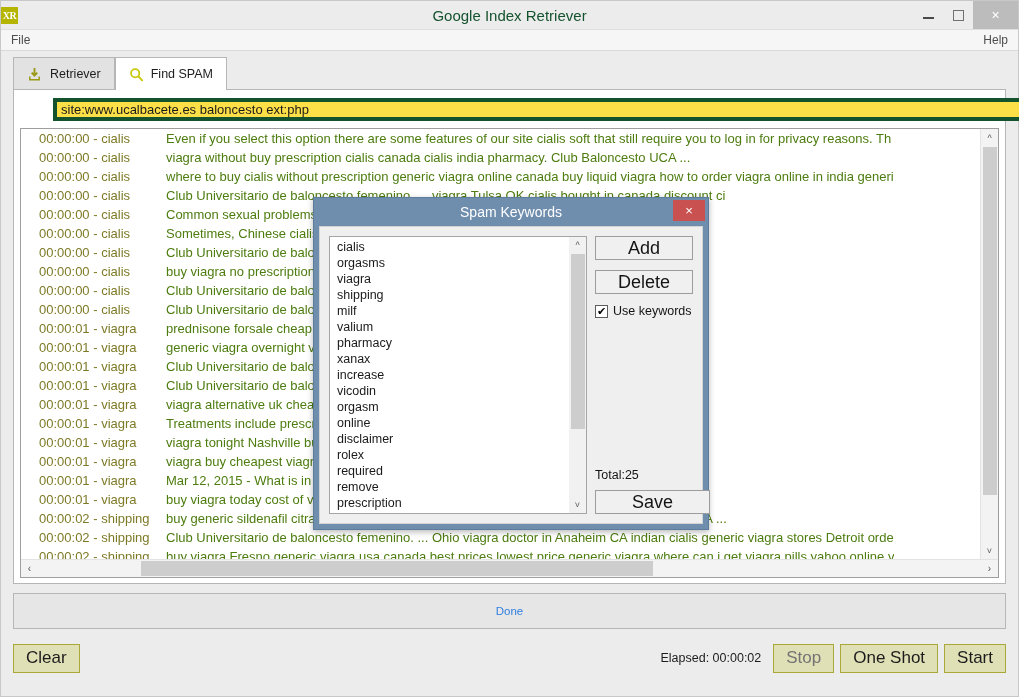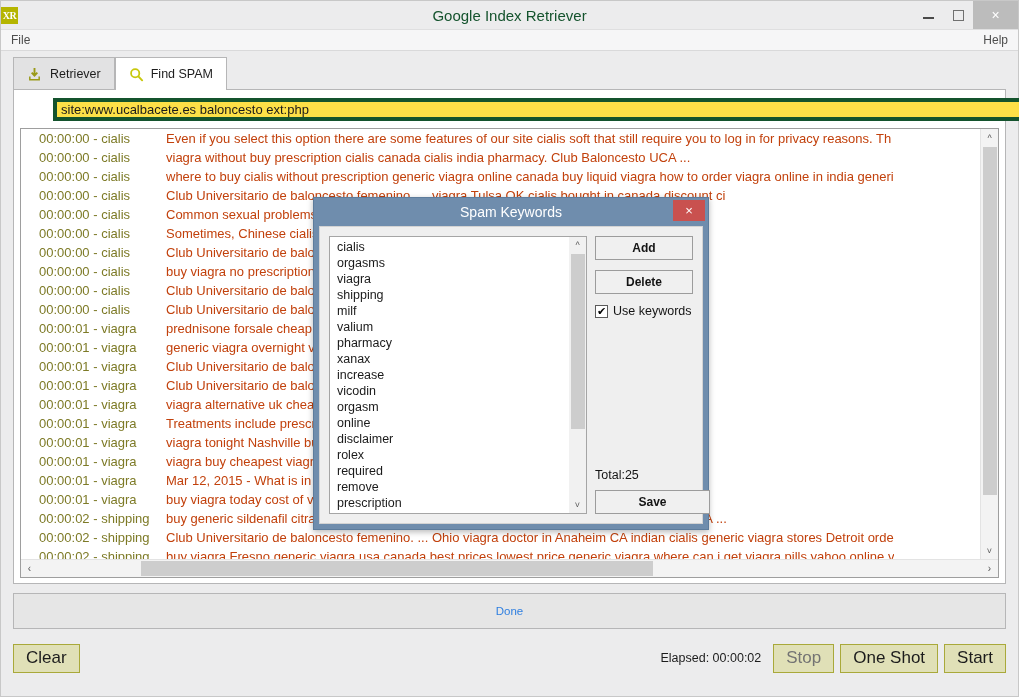--- a/index.html
+++ b/index.html
@@ -142,21 +142,21 @@
     font-size: 13px;
   }
   .res-time {
     width: 145px;
     flex: 0 0 145px;
     padding-left: 18px;
     color: #7d7a26;
     font-size: 13px;
   }
   .res-text {
-    color: #c2410c;
+    color: #4d7c0f;
     font-size: 13px;
     overflow: hidden;
   }
 
   
   .vscroll {
     position: absolute;
     top: 0; right: 0; bottom: 18px;
     width: 18px;
     background: #f3f3f3;
@@ -306,26 +306,25 @@
     position: relative;
     flex: 1;
     padding: 9px 9px 9px 8px;
   }
   .dlg-btn {
     display: block;
     width: 100%;
     height: 24px;
     background: #f0f0f0;
     border: 1px solid #9c9c9c;
-    font-size: 12px;
+    font-size: 18px;
     color: #141414;
     font-family: "Liberation Sans", sans-serif;
     cursor: pointer;
     margin-bottom: 10px;
-    font-weight: bold;
   }
   .chk-row {
     display: flex; align-items: center; gap: 5px;
     font-size: 12.5px; color: #141414;
     margin-top: 2px;
   }
   .chk-box {
     width: 13px; height: 13px;
     border: 1px solid #5b5b5b;
     background: #ffffff;

